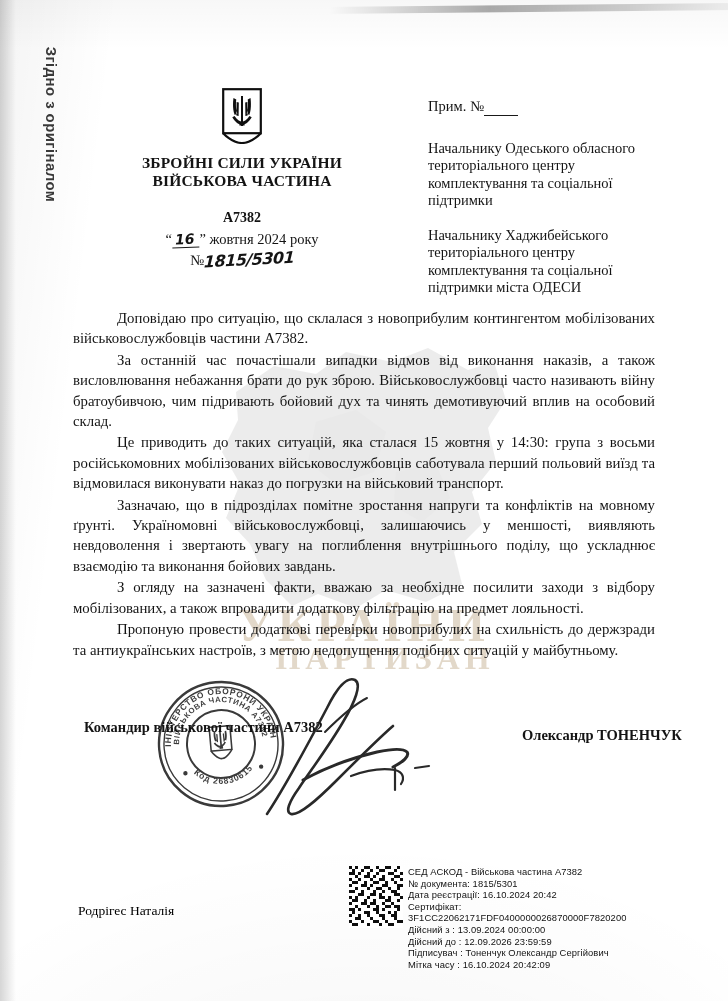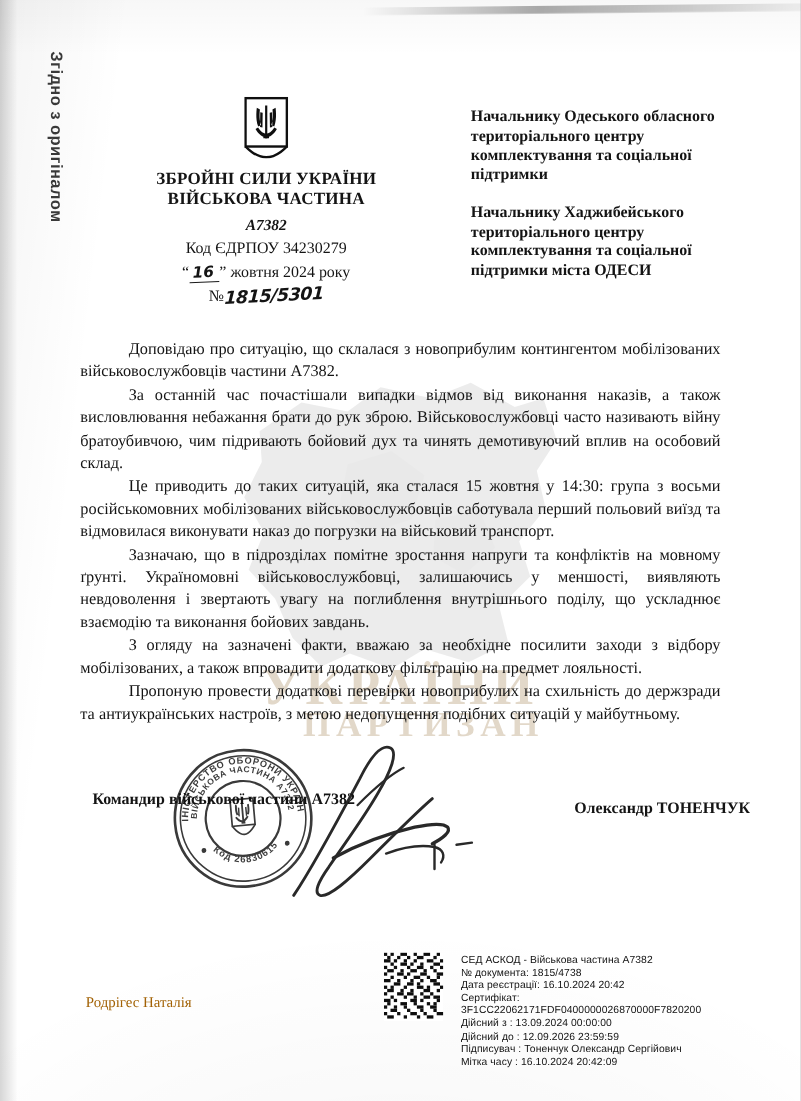--- a/index.html
+++ b/index.html
@@ -102,22 +102,21 @@
   .emblem { width: 40px; height: 56px; margin: 0 auto 10px; display: block; }
   .org-line {
     font-weight: bold;
     font-size: 15.5px;
     line-height: 18px;
     letter-spacing: 0.2px;
   }
   .unit-code {
     font-weight: bold;
     font-size: 14px;
-    margin-top: 8px;
-    font-style: italic;
+    margin-top: 20px;
   }
   .edrpou { font-size: 14.5px; margin-top: 4px; }
   .date-row {
     font-size: 14.5px;
     margin-top: 5px;
     white-space: nowrap;
   }
   .hand {
     font-family: "DejaVu Sans", sans-serif;
     font-style: italic;
@@ -152,21 +151,21 @@
     line-height: 17.5px;
   }
   .prim-row { margin-bottom: 24px; white-space: nowrap; }
   .prim-blank {
     display: inline-block;
     width: 34px;
     border-bottom: 1.3px solid #1b1b1b;
     vertical-align: bottom;
     height: 12px;
   }
-  .addressee { margin-bottom: 17px; font-weight: bold; }
+  .addressee { margin-bottom: 17px; }
 
   
   .body {
     position: absolute;
     left: 73px;
     top: 308px;
     width: 582px;
     font-size: 14.8px;
     line-height: 20.4px;
     text-align: justify;
@@ -211,21 +210,21 @@
     height: 150px;
     opacity: 0.9;
   }
 
   
   .certifier {
     position: absolute;
     left: 78px;
     top: 903px;
     font-size: 13.5px;
-    color: #a16207;
+    color: #000000;
   }
 
   
   .dsig {
     position: absolute;
     left: 349px;
     top: 866px;
     display: flex;
     align-items: flex-start;
   }
@@ -235,21 +234,21 @@
     flex: 0 0 auto;
     margin-right: 5px;
   }
   .dsig-lines {
     font-family: "Liberation Sans", sans-serif;
     font-size: 9.4px;
     line-height: 11.6px;
     color: #141414;
     white-space: nowrap;
   }
-  .dsig-lines div { letter-spacing: 0.08px; margin-left: 11px; }
+  .dsig-lines div { letter-spacing: 0.08px; }
 </style>
 </head>
 <body>
 
 <div id="page">
 
   <div class="paper-tint"></div>
   <div class="edge-shadow"></div>
   <div class="scan-streak"></div>
 
@@ -274,31 +273,33 @@
         M11.5 10 c0 0 -1.6 10 1.2 17 l2.6 -1.4 c-2.2 -6 -1 -14 -1 -14 z
         M28.5 10 c0 0 1.6 10 -1.2 17 l-2.6 -1.4 c2.2 -6 1 -14 1 -14 z
         M14.6 14 l2.2 0.4 l-0.2 13.6 l-2.2 -0.6 z
         M25.4 14 l-2.2 0.4 l0.2 13.6 l2.2 -0.6 z
         M12.6 28 c2.4 3.8 5.2 5.6 7.4 5.6 c2.2 0 5 -1.8 7.4 -5.6 l2.3 1.2 c-2.8 5 -6.6 7.6 -9.7 7.6 c-3.1 0 -6.9 -2.6 -9.7 -7.6 z
         M17.4 34.6 h5.2 v3 h-5.2 z"></path>
     </svg>
     <div class="org-line">ЗБРОЙНІ СИЛИ УКРАЇНИ</div>
     <div class="org-line">ВІЙСЬКОВА ЧАСТИНА</div>
     <div class="unit-code">А7382</div>
-    <div class="edrpou">Код ЄДРПОУ 34230279</div>
     <div class="date-row">
       <span>“</span><span class="hand">16</span><span>”</span>
       <span>жовтня 2024 року</span>
     </div>
     <div class="docnum-row">
       <span>№</span><span class="hand-num">1815/5301</span>
     </div>
   </div>
 
   <div class="header-right">
+    <div class="prim-row">
+      <span>Прим. №</span><span class="prim-blank"></span>
+    </div>
     <div class="addressee">Начальнику Одеського обласного територіального центру комплектування та соціальної підтримки</div>
     <div class="addressee">Начальнику Хаджибейського територіального центру комплектування та соціальної підтримки міста ОДЕСИ</div>
   </div>
 
   <div class="body">
     <p>Доповідаю про ситуацію, що склалася з новоприбулим контингентом мобілізованих військовослужбовців частини А7382.</p>
     <p>За останній час почастішали випадки відмов від виконання наказів, а також висловлювання небажання брати до рук зброю. Військовослужбовці часто називають війну братоубивчою, чим підривають бойовий дух та чинять демотивуючий вплив на особовий склад.</p>
     <p>Це приводить до таких ситуацій, яка сталася 15 жовтня у 14:30: група з восьми російськомовних мобілізованих військовослужбовців саботувала перший польовий виїзд та відмовилася виконувати наказ до погрузки на військовий транспорт.</p>
     <p>Зазначаю, що в підрозділах помітне зростання напруги та конфліктів на мовному ґрунті. Україномовні військовослужбовці, залишаючись у меншості, виявляють невдоволення і звертають увагу на поглиблення внутрішнього поділу, що ускладнює взаємодію та виконання бойових завдань.</p>
     <p>З огляду на зазначені факти, вважаю за необхідне посилити заходи з відбору мобілізованих, а також впровадити додаткову фільтрацію на предмет лояльності.</p>
@@ -459,21 +460,21 @@
           <rect x="36" y="54" width="3" height="3"></rect>
           <rect x="48" y="54" width="6" height="3"></rect>
         <rect x="3" y="57" width="6" height="3"></rect>
           <rect x="18" y="57" width="3" height="3"></rect>
           <rect x="30" y="57" width="3" height="3"></rect>
           <rect x="39" y="57" width="6" height="3"></rect>
       </g>
     </svg>
     <div class="dsig-lines">
       <div>СЕД АСКОД - Військова частина А7382</div>
-      <div>№ документа: 1815/4738</div>
+      <div>№ документа: 1815/5301</div>
       <div>Дата реєстрації: 16.10.2024 20:42</div>
       <div>Сертифікат:</div>
       <div>3F1CC22062171FDF0400000026870000F7820200</div>
       <div>Дійсний з : 13.09.2024 00:00:00</div>
       <div>Дійсний до : 12.09.2026 23:59:59</div>
       <div>Підписувач : Тоненчук Олександр Сергійович</div>
       <div>Мітка часу : 16.10.2024 20:42:09</div>
     </div>
   </div>
 

